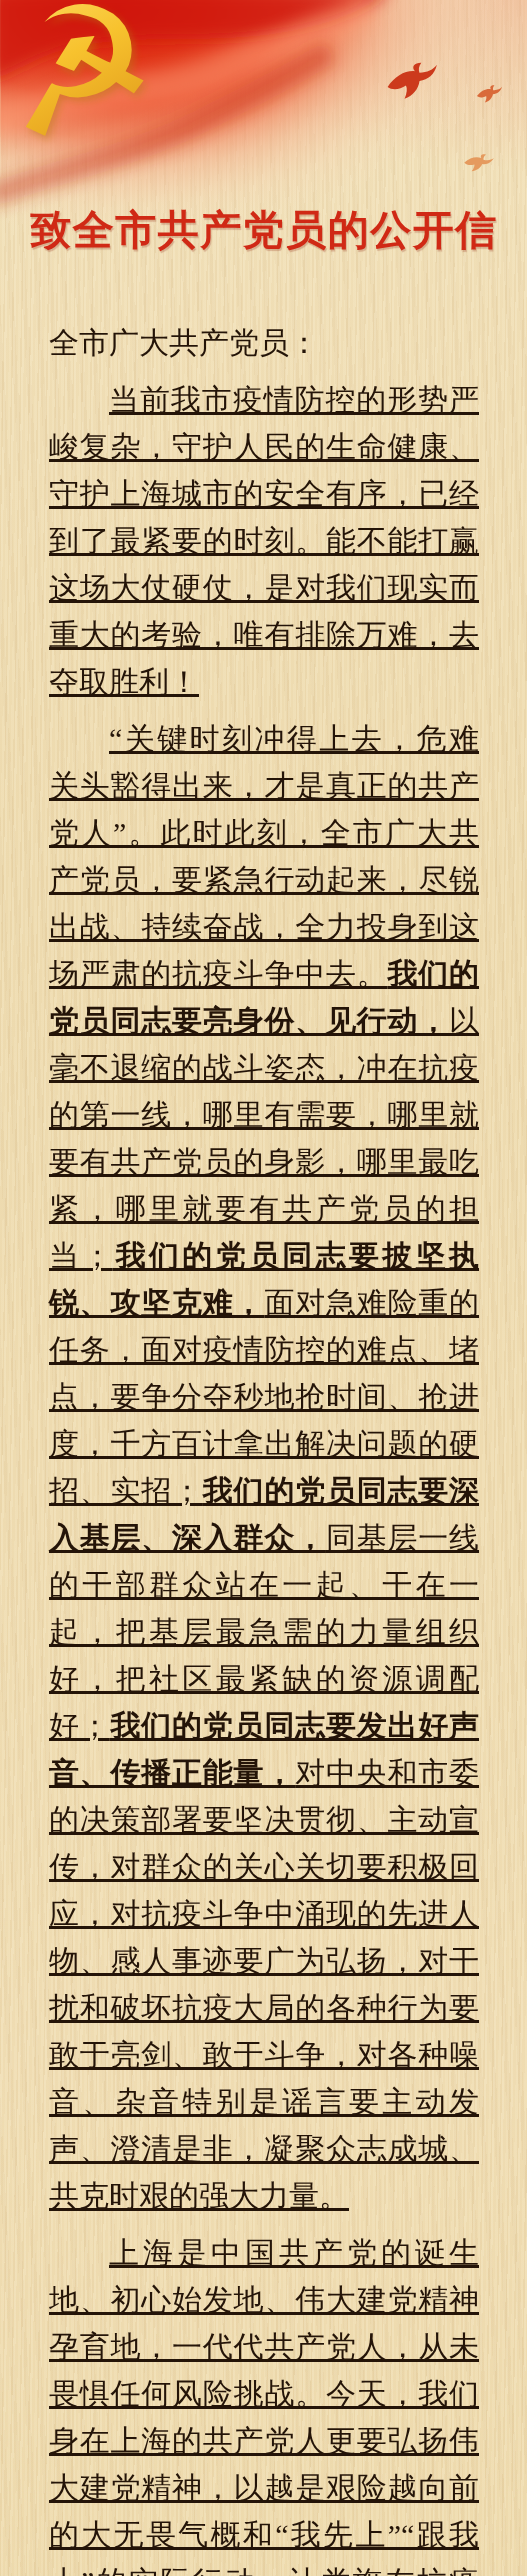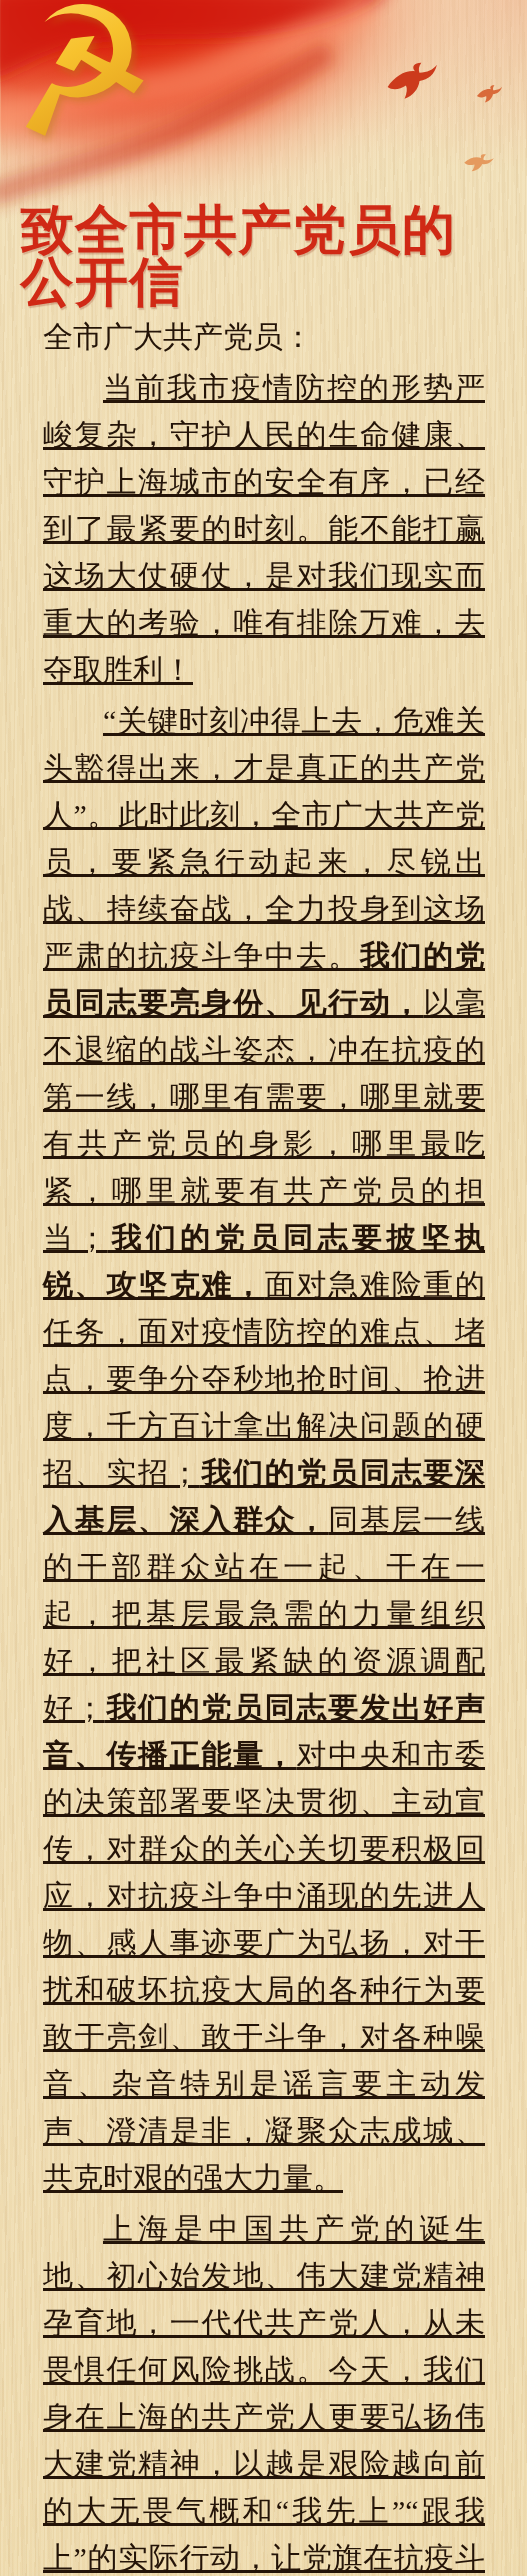--- a/index.html
+++ b/index.html
@@ -32,39 +32,39 @@
     top: 0; left: 0;
     width: 528px; height: 309px;
     display: block;
   }
   .page-title {
     position: absolute;
     top: 204px;
     left: 20.6px;
     right: 20.6px;
     margin: 0;
-    text-align: left;
-    font-size: 53px;
+    text-align: center;
+    font-size: 41px;
     line-height: 52px;
     font-weight: 700;
     letter-spacing: 1.5px;
     color: #d02915;
     text-shadow: 1px 1.5px 1px rgba(140,30,10,0.25);
     z-index: 2;
   }
   .content {
     position: relative;
     padding: 0 39px;
     font-size: 30px;
     line-height: 47px;
     color: #241408;
     text-align: justify;
     text-justify: inter-ideograph;
   }
-  .content p { margin: 4px; }
+  .content p { margin: 10px; }
   .salutation { text-indent: 0; }
   .para.indent { text-indent: 2em; text-decoration: underline; }
   .content .bold { font-weight: 700; }
 </style>
 </head>
 <body>
 
 <div class="page">
 
   <div class="header">

